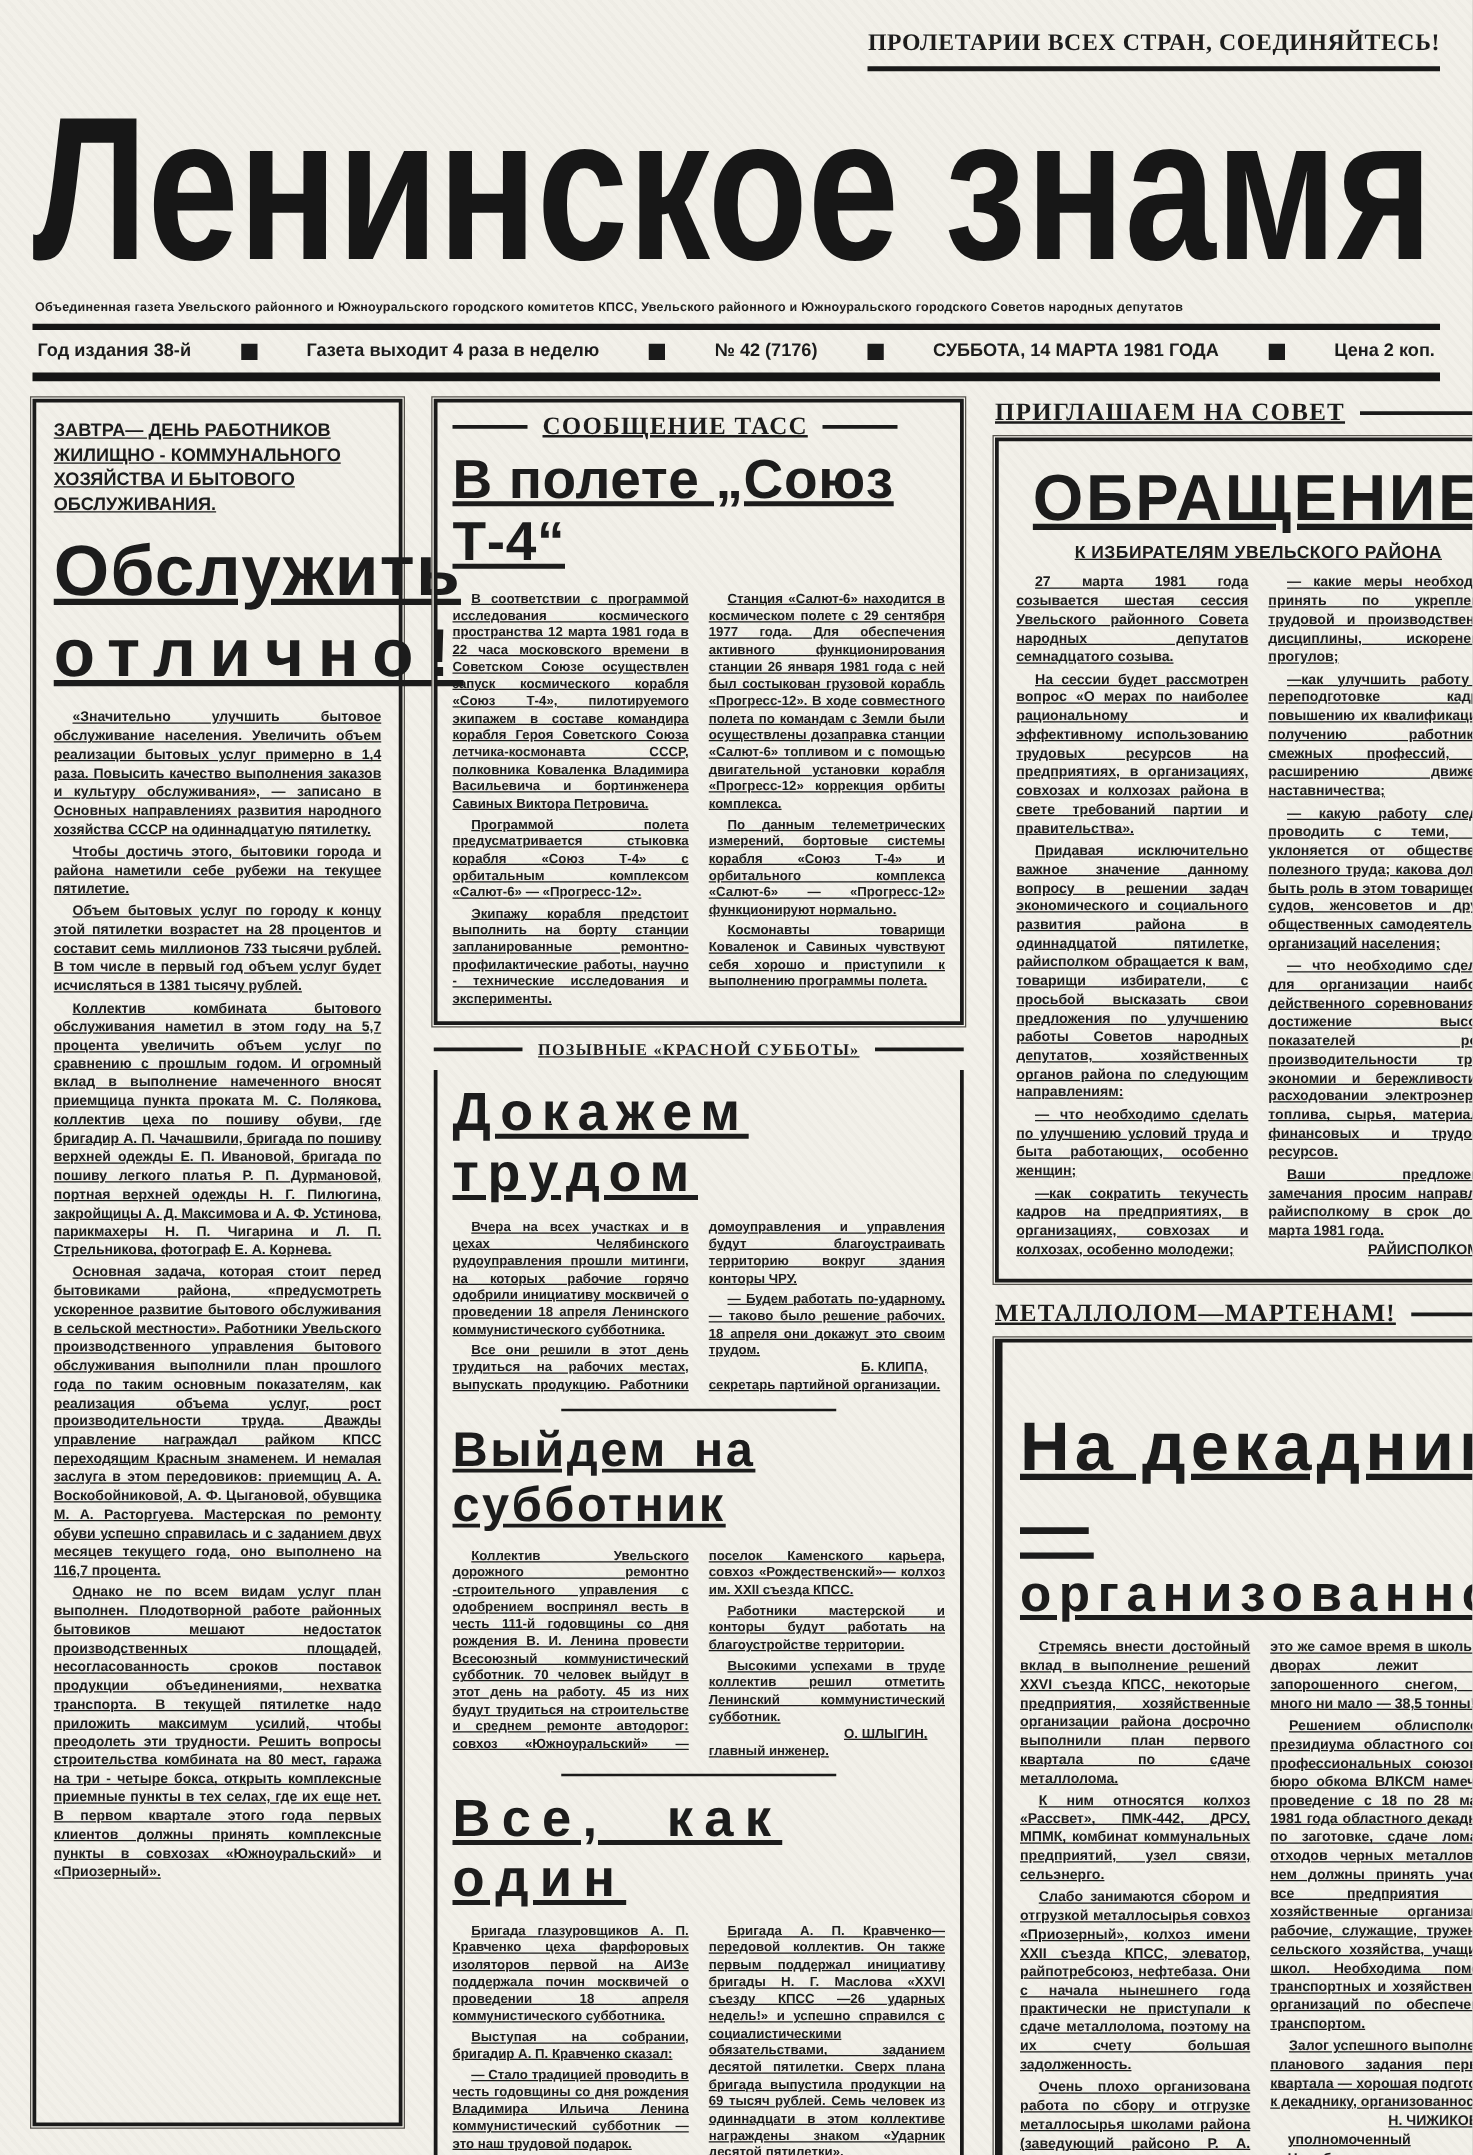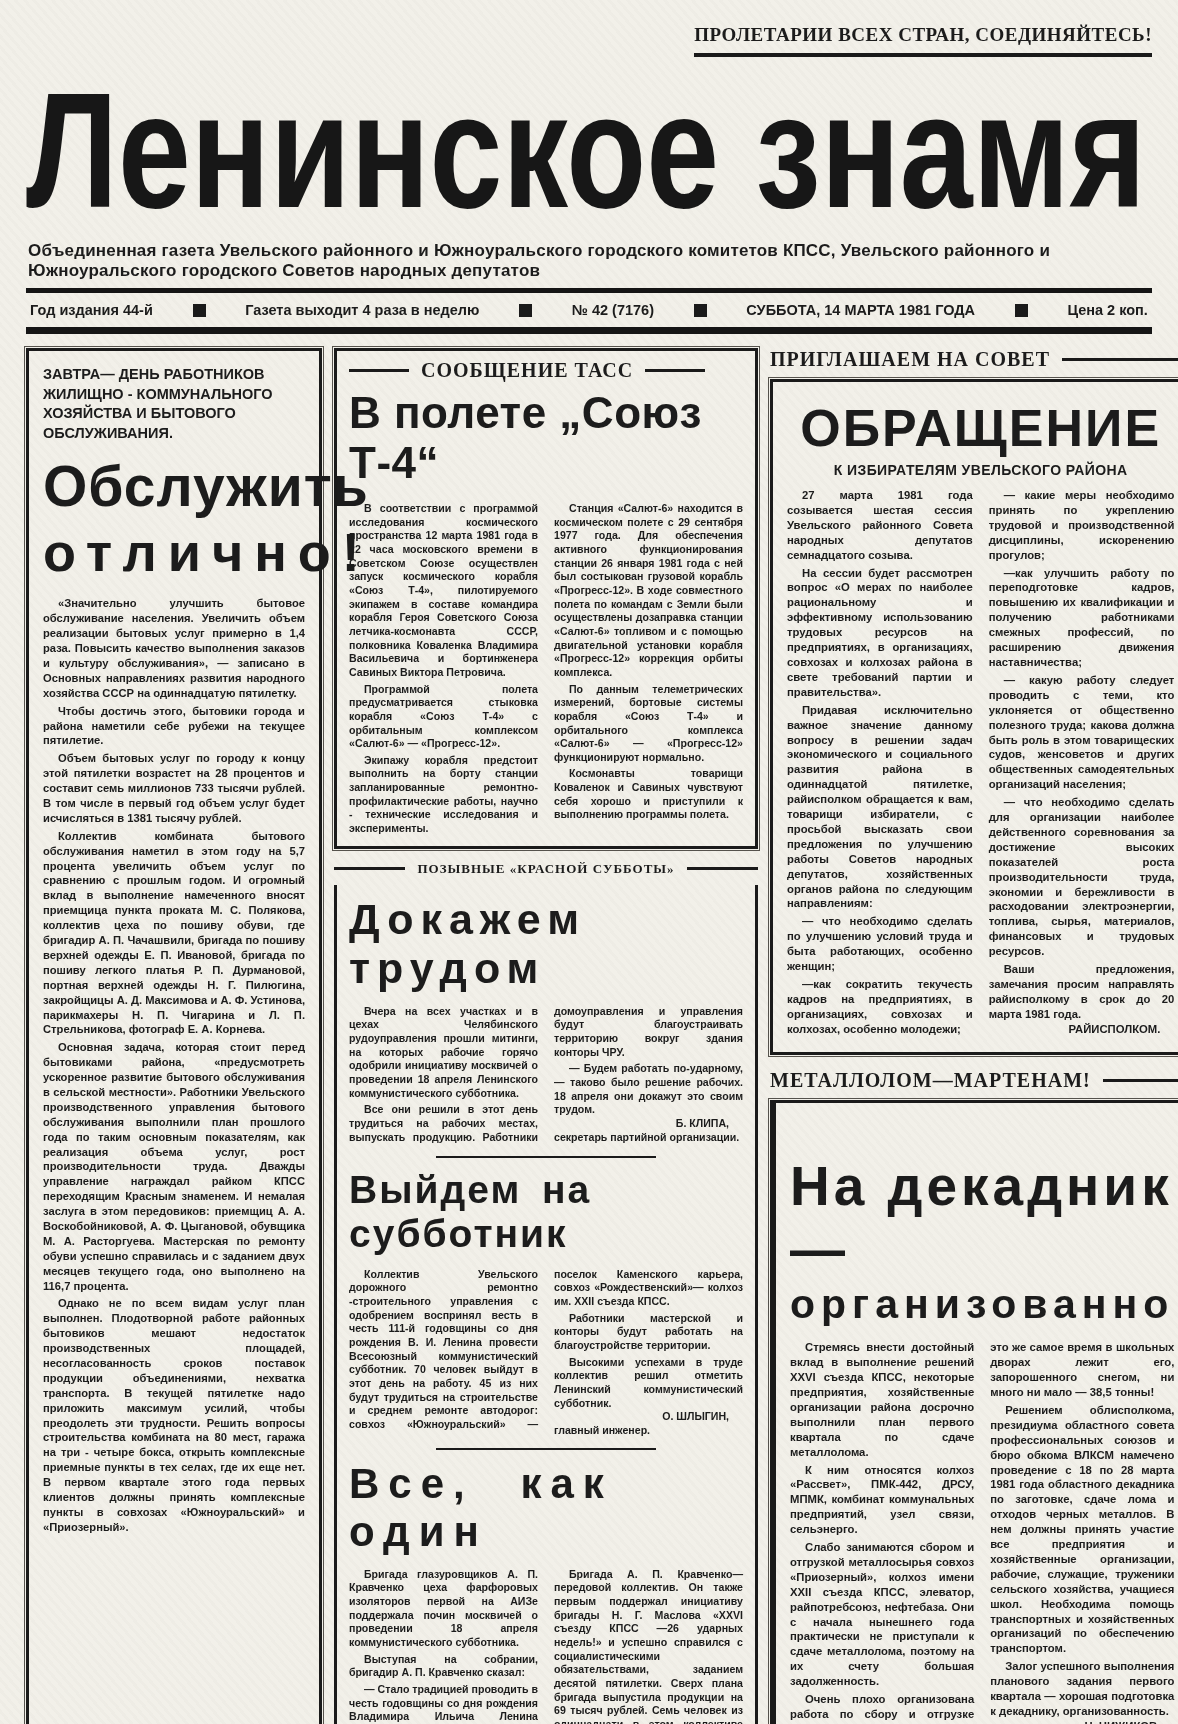--- a/index.html
+++ b/index.html
@@ -8,28 +8,28 @@
     background:#f2f0e9;
     background-image:repeating-linear-gradient(49deg, rgba(60,55,45,.018) 0 3px, rgba(0,0,0,0) 3px 7px);
     color:#1c1c1c;font-family:"Liberation Sans",sans-serif;
   }
   .inner{padding:0 26px;}
   
   .slogan-row{display:flex;justify-content:flex-end;padding-top:24px;}
   .slogan{font-family:"Liberation Serif",serif;font-weight:bold;font-size:19px;letter-spacing:.5px;
           border-bottom:4px solid #1a1a1a;padding-bottom:7px;}
   .masthead{margin-top:2px;line-height:0;}
-  .subtitle{font-weight:bold;font-size:17px;letter-spacing:.2px;padding:6px 2px 7px;}
+  .subtitle{font-weight:bold;font-size:10px;letter-spacing:.2px;padding:6px 2px 7px;}
   .rule-heavy{height:5px;background:#151515;}
   .rule-heavy.thick{height:7px;}
   .dateline{display:flex;align-items:center;justify-content:space-between;
             font-weight:bold;font-size:14.5px;padding:9px 4px;}
   .sep{width:13px;height:13px;background:#1a1a1a;flex:0 0 auto;}
   
-  .body-grid{display:flex;align-items:stretch;gap:12px;padding:14px 26px 0;height:1382px;}
+  .body-grid{display:flex;align-items:stretch;gap:25px;padding:14px 26px 0;height:1382px;text-decoration:underline;}
   .col-left{width:296px;flex:0 0 auto;}
   .col-center{width:424px;flex:0 0 auto;display:flex;flex-direction:column;}
   .col-right{flex:1 1 auto;display:flex;flex-direction:column;}
   .box{border:3px solid #1a1a1a;box-shadow:0 0 0 1px #f2f0e9,0 0 0 2px #55524c;}
   
   .kicker{font-weight:bold;font-size:14.5px;line-height:1.35;}
   .serif-kicker{font-family:"Liberation Serif",serif;font-weight:bold;font-size:20px;letter-spacing:1px;white-space:nowrap;}
   .rule-row{display:flex;align-items:center;gap:12px;}
   .rule-row .line{flex:1 1 auto;height:3px;background:#1a1a1a;}
   .rule-row .line.short{flex:0 0 60px;}
@@ -75,21 +75,21 @@
       <div class="slogan">ПРОЛЕТАРИИ ВСЕХ СТРАН, СОЕДИНЯЙТЕСЬ!</div>
     </div>
     <div class="masthead">
       <svg width="1126" height="176" viewBox="0 0 1126 176">
         <text x="0" y="132" font-family="Liberation Sans, DejaVu Sans, sans-serif" font-weight="bold" font-size="146" fill="#171717" textLength="1120" lengthAdjust="spacingAndGlyphs" transform="scale(1,1.12)">Ленинское знамя</text>
       </svg>
     </div>
     <div class="subtitle">Объединенная газета Увельского районного и Южноуральского городского комитетов КПСС, Увельского районного и Южноуральского городского Советов народных депутатов</div>
     <div class="rule-heavy"></div>
     <div class="dateline">
-      <span>Год издания 44-й</span>
+      <span>Год издания 38-й</span>
       <span class="sep"></span>
       <span>Газета выходит 4 раза в неделю</span>
       <span class="sep"></span>
       <span>№ 42 (7176)</span>
       <span class="sep"></span>
       <span>СУББОТА, 14 МАРТА 1981 ГОДА</span>
       <span class="sep"></span>
       <span>Цена 2 коп.</span>
     </div>
     <div class="rule-heavy thick"></div>

